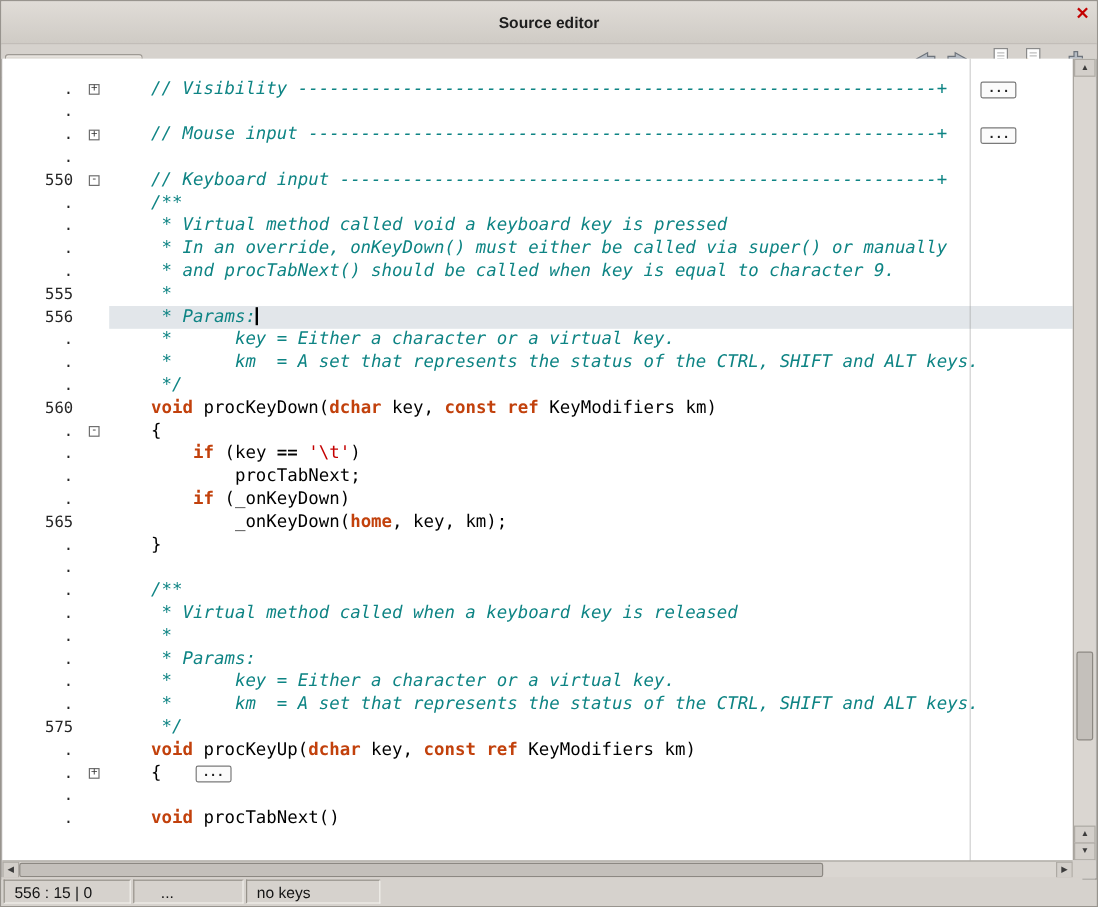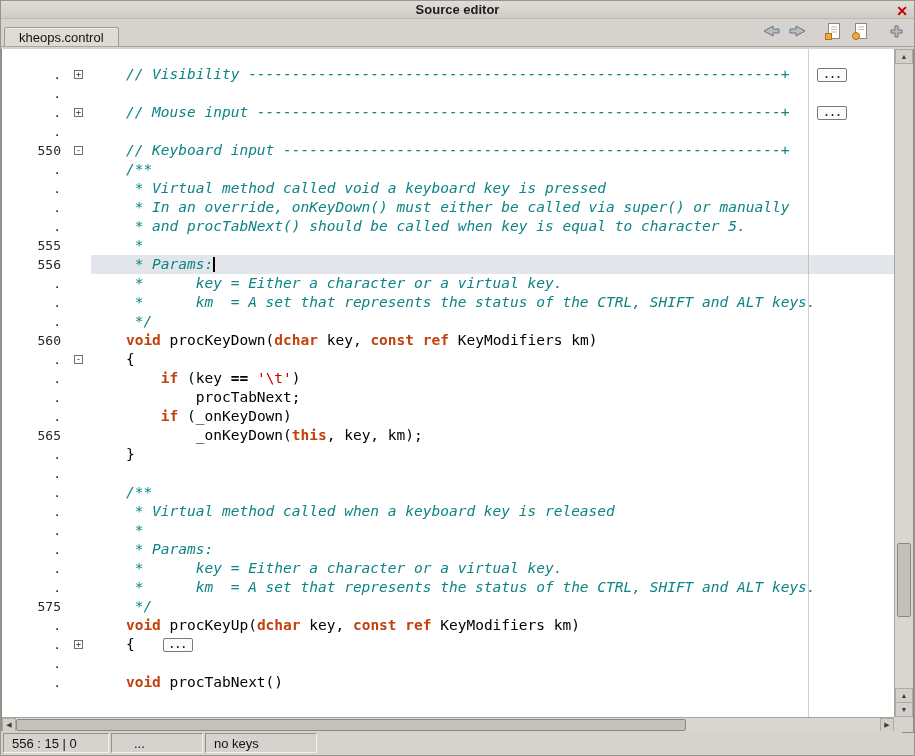--- a/index.html
+++ b/index.html
@@ -1,20 +1,20 @@
 <!DOCTYPE html>
 <html><head>
 <meta charset="utf-8">
 <style>
   * { margin:0; padding:0; box-sizing:border-box; }
   html,body { width:915px; height:756px; overflow:hidden; }
   body { font-family:"Liberation Sans",sans-serif; background:#d6d2cd; border:1px solid #98948e; position:relative; }
 
   
-  .titlebar { height:18px; background:linear-gradient(#e0dcd7,#cfcbc5); display:flex; align-items:center; justify-content:center; position:relative; border-bottom:1px solid #bdb9b3; }
+  .titlebar { height:36px; background:linear-gradient(#e0dcd7,#cfcbc5); display:flex; align-items:center; justify-content:center; position:relative; border-bottom:1px solid #bdb9b3; }
   .titlebar .title { font-size:13px; font-weight:bold; color:#1d1d1d; }
   .titlebar .close { position:absolute; right:6px; top:1px; color:#c30000; font-weight:bold; font-size:14px; line-height:18px; cursor:default; }
 
   
   .tabbar { height:28px; background:#d6d2cd; border-bottom:1px solid #a8a49e; display:flex; align-items:flex-end; padding:0 3px; position:relative; }
   .tab { height:19px; padding:0 14px; display:flex; align-items:center; font-size:13px; color:#111; background:#dedad4; border:1px solid #9e9a94; border-bottom:none; border-radius:3px 3px 0 0; box-shadow:inset 0 1px 0 #f0ece7; }
   .toolbar { position:absolute; right:4px; top:3px; display:flex; align-items:center; }
   .tbtn { width:27px; height:22px; display:flex; align-items:center; justify-content:center; border-radius:2px; }
   .tgap { width:9px; }
 
@@ -147,21 +147,21 @@
         <div class="code"><span class="t-cm">     * Virtual method called void a keyboard key is pressed</span></div>
       </div>
       <div class="row">
         <div class="gut">.</div>
         <div class="fold"></div>
         <div class="code"><span class="t-cm">     * In an override, onKeyDown() must either be called via super() or manually</span></div>
       </div>
       <div class="row">
         <div class="gut">.</div>
         <div class="fold"></div>
-        <div class="code"><span class="t-cm">     * and procTabNext() should be called when key is equal to character 5.</span></div>
+        <div class="code"><span class="t-cm">     * and procTabNext() should be called when key is equal to character 9.</span></div>
       </div>
       <div class="row">
         <div class="gut">555</div>
         <div class="fold"></div>
         <div class="code"><span class="t-cm">     *</span></div>
       </div>
       <div class="row current">
         <div class="gut">556</div>
         <div class="fold"></div>
         <div class="code"><span class="t-cm">     * Params:</span><span class="caret"></span></div>
@@ -204,21 +204,21 @@
         <div class="code"><span class="t-pl">            procTabNext;</span></div>
       </div>
       <div class="row">
         <div class="gut">.</div>
         <div class="fold"></div>
         <div class="code"><span class="t-pl">        </span><span class="t-kw">if</span><span class="t-pl"> (_onKeyDown)</span></div>
       </div>
       <div class="row">
         <div class="gut">565</div>
         <div class="fold"></div>
-        <div class="code"><span class="t-pl">            _onKeyDown(</span><span class="t-kw">this</span><span class="t-pl">, key, km);</span></div>
+        <div class="code"><span class="t-pl">            _onKeyDown(</span><span class="t-kw">home</span><span class="t-pl">, key, km);</span></div>
       </div>
       <div class="row">
         <div class="gut">.</div>
         <div class="fold"></div>
         <div class="code"><span class="t-pl">    }</span></div>
       </div>
       <div class="row">
         <div class="gut">.</div>
         <div class="fold"></div>
         <div class="code"></div>

